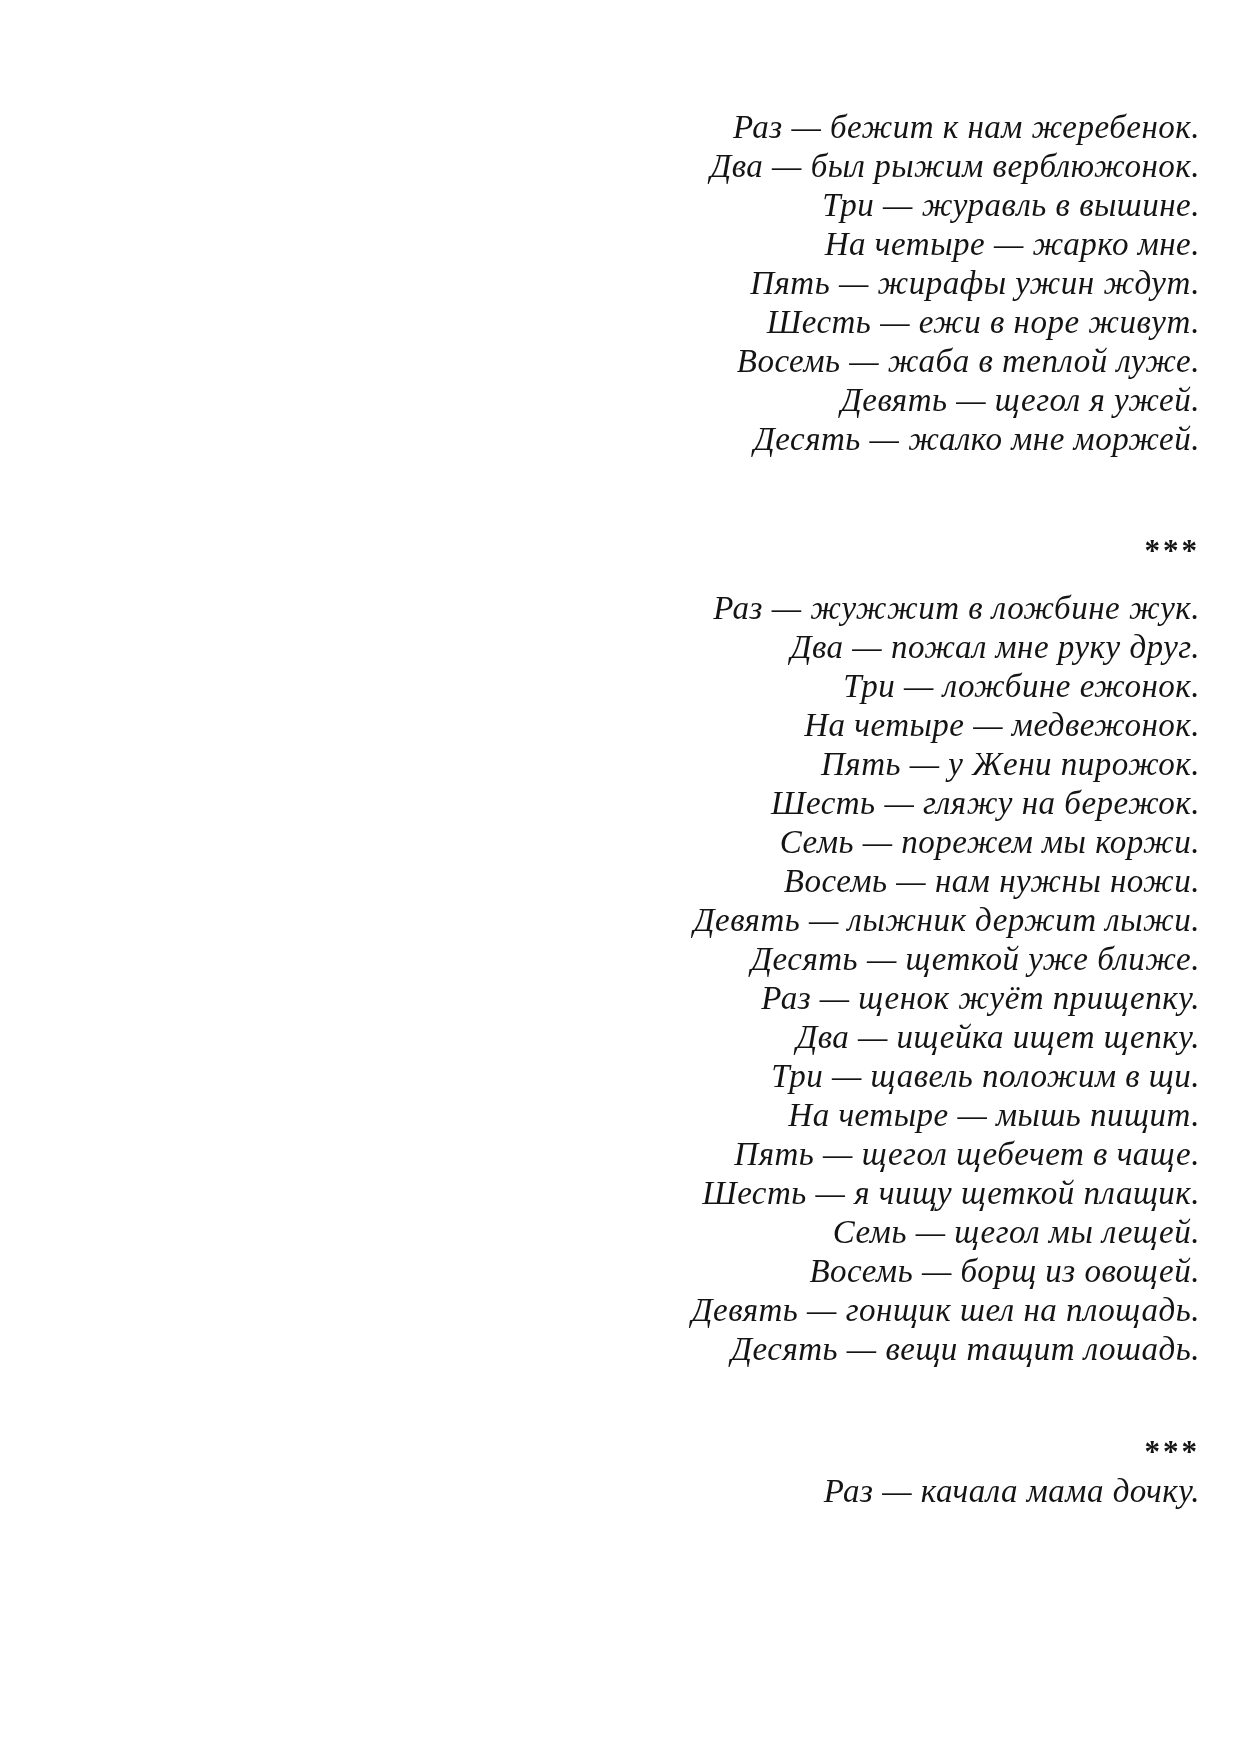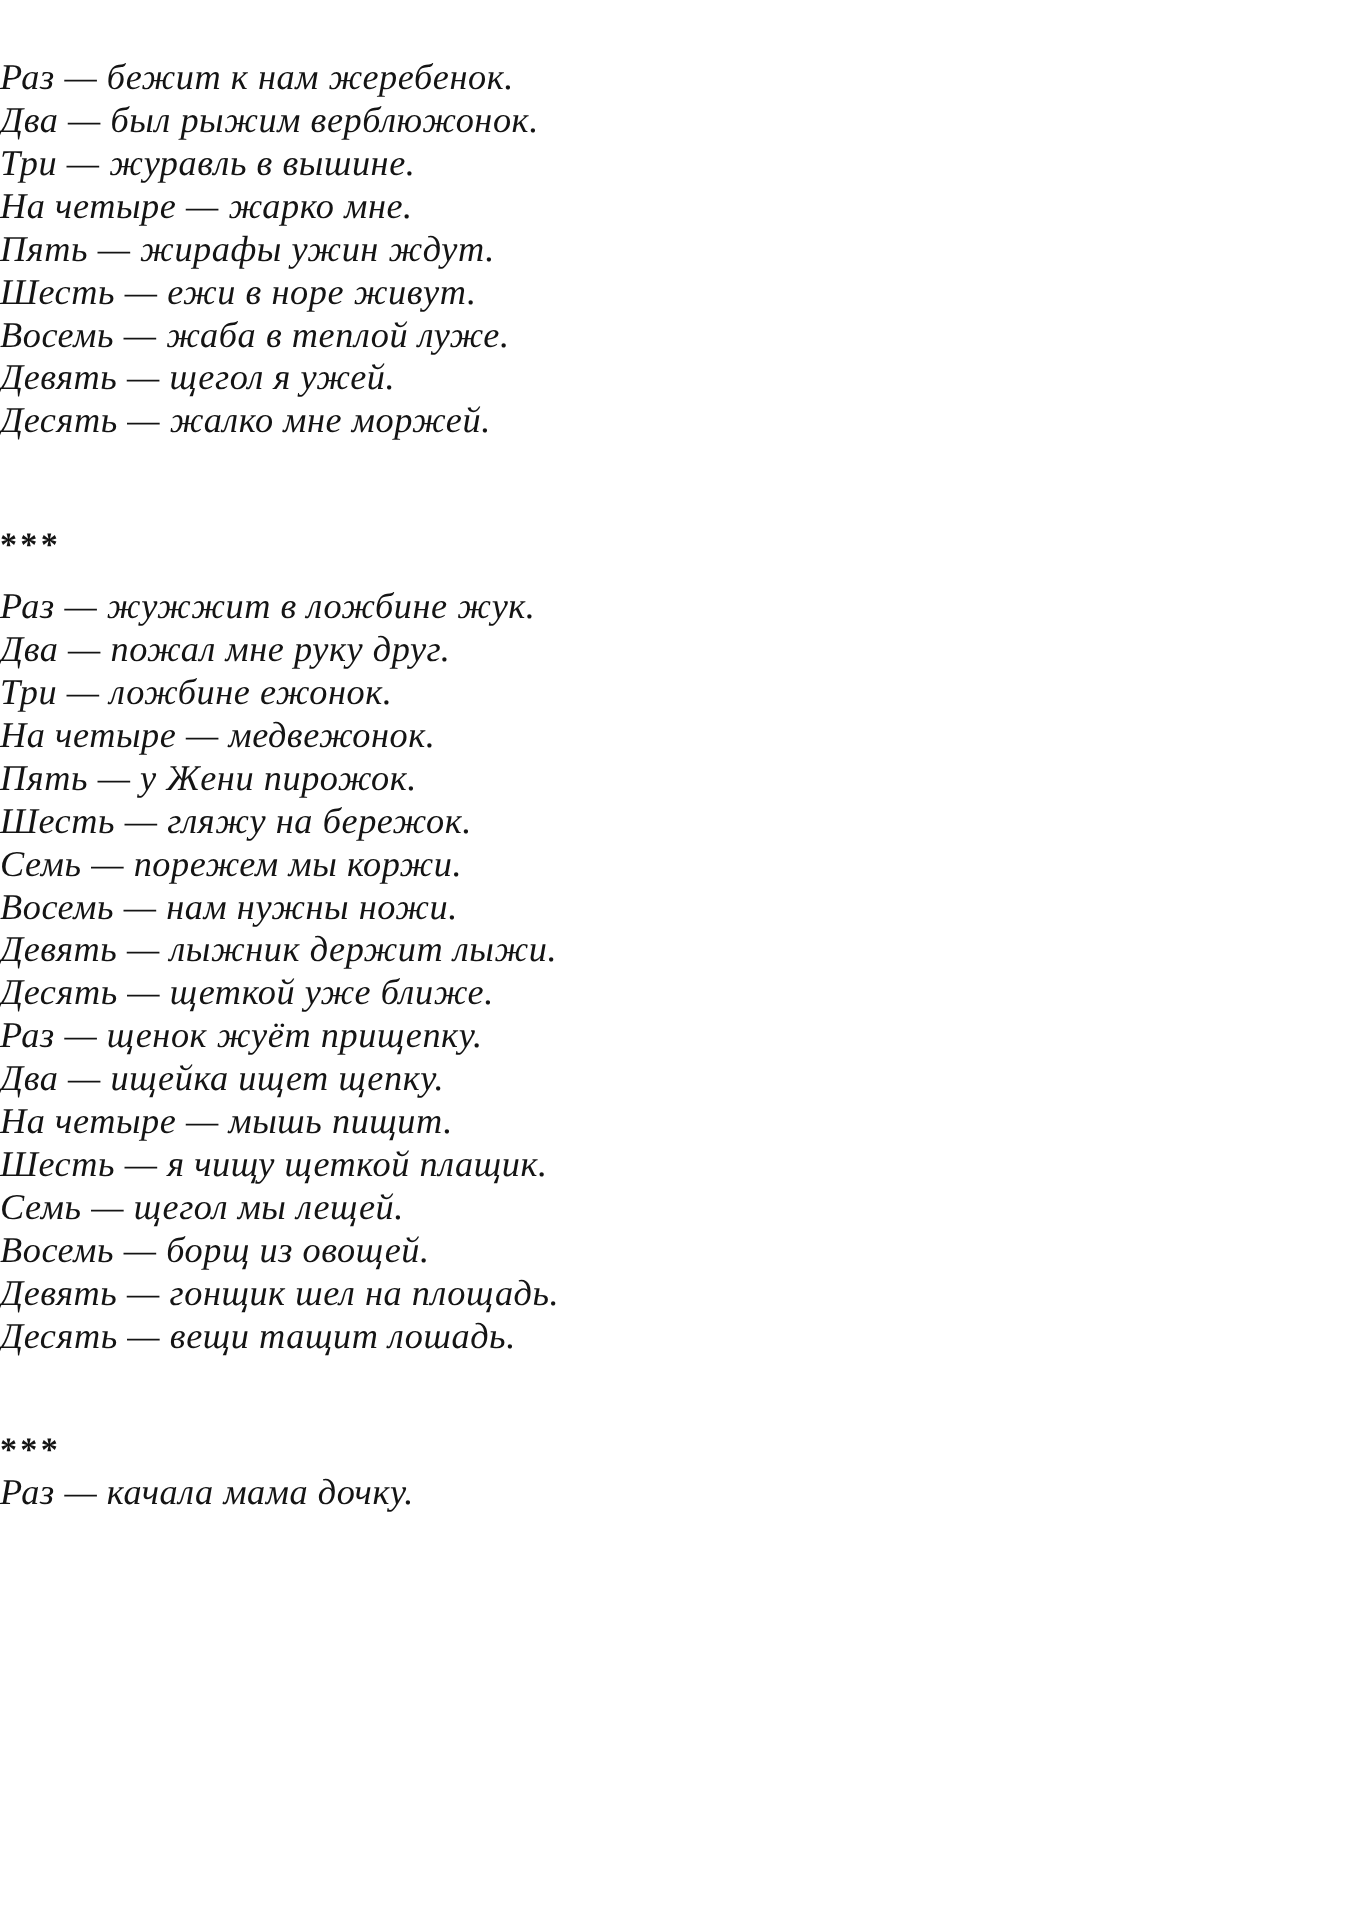--- a/index.html
+++ b/index.html
@@ -9,22 +9,22 @@
   }
   body {
     width: 1240px;
     height: 1754px;
     overflow: hidden;
     font-family: "Liberation Serif", serif;
     color: #141414;
   }
   .page {
     width: 1200px;           
-    padding-top: 52px;
-    text-align: left;
+    padding-top: 108px;
+    text-align: right;
   }
   .stanza {
     margin: 0;
   }
   .line {
     font-style: italic;
     font-size: 33px;
     line-height: 39px;
     white-space: nowrap;
     letter-spacing: 0.5px;
@@ -66,21 +66,23 @@
     <div class="line">Три — ложбине ежонок.</div>
     <div class="line">На четыре — медвежонок.</div>
     <div class="line">Пять — у Жени пирожок.</div>
     <div class="line">Шесть — гляжу на бережок.</div>
     <div class="line">Семь — порежем мы коржи.</div>
     <div class="line">Восемь — нам нужны ножи.</div>
     <div class="line">Девять — лыжник держит лыжи.</div>
     <div class="line">Десять — щеткой уже ближе.</div>
     <div class="line">Раз — щенок жуёт прищепку.</div>
     <div class="line">Два — ищейка ищет щепку.</div>
+    <div class="line">Три — щавель положим в щи.</div>
     <div class="line">На четыре — мышь пищит.</div>
+    <div class="line">Пять — щегол щебечет в чаще.</div>
     <div class="line">Шесть — я чищу щеткой плащик.</div>
     <div class="line">Семь — щегол мы лещей.</div>
     <div class="line">Восемь — борщ из овощей.</div>
     <div class="line">Девять — гонщик шел на площадь.</div>
     <div class="line">Десять — вещи тащит лошадь.</div>
   </div>
 
   <div class="separator sep-2">***</div>
 
   <div class="stanza stanza-3">

